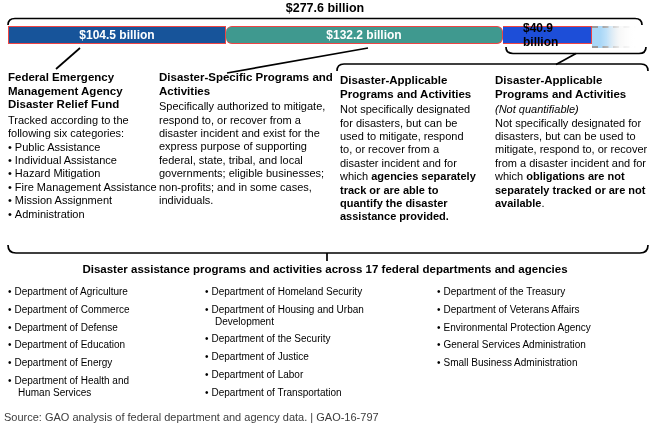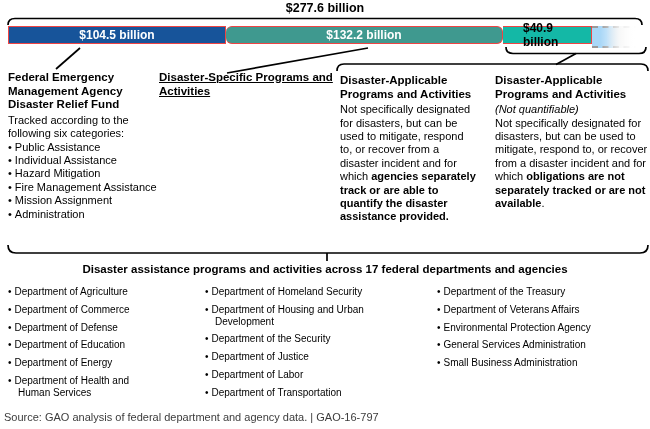--- a/index.html
+++ b/index.html
@@ -42,21 +42,21 @@
     content:""; position:absolute; left:-1px; top:-3px; right:-2px; bottom:-3px;
     background:linear-gradient(90deg,rgba(255,255,255,0) 0%,rgba(255,255,255,0) 18%,rgba(255,255,255,.78) 55%,#fff 88%);
   }
 
   
   .col { position:absolute; font-size:11px; line-height:1.22; }
   .col h3 { margin:0 0 2px 0; font-size:11.5px; line-height:1.18; }
   .col p { margin:0; }
   .col .sub { font-style:italic; }
   #col-fema      { left:8px;  top:71px; width:150px; }
-  #col-specific  { left:159px;top:71px; width:174px;text-decoration:underline; }
+  #col-specific  { left:159px;top:71px; width:174px; }
   #col-applicable{ left:340px;top:74px; width:138px; }
   #col-nq        { left:495px;top:74px; width:153px; }
 
   .li { padding-left:9px; text-indent:-9px; }
   .blt { margin-right:3px; }
 
   
   #agencies-heading {
     top:263px; left:0; width:650px; text-align:center;
     font-size:11.5px; font-weight:bold;
@@ -82,39 +82,40 @@
   <path d="M506,47 Q506,53.5 513,53.5 L639,53.5 Q646,53.5 646,47"></path>
   <path d="M576,53.5 L556,64.5"></path>
   <path d="M337,71 Q337,64 344,64 L641,64 Q648,64 648,71"></path>
   <path d="M8,245 Q8,253 16,253 L640,253 Q648,253 648,245"></path>
   <path d="M327,253 L327,261"></path>
 </svg>
 
 <div class="abs" id="bar">
   <div class="seg" id="seg-fema" style="background: rgb(23, 84, 154); color: rgb(255, 255, 255);">$104.5 billion</div>
   <div class="seg" id="seg-specific" style="background: rgb(63, 153, 143); color: rgb(255, 255, 255); border-radius: 6px;">$132.2 billion</div>
-  <div class="seg" id="seg-applicable" style="background: #14b8a6; color: rgb(0, 0, 0); padding-left: 20px;">$40.9 billion</div>
+  <div class="seg" id="seg-applicable" style="background: #1d4ed8; color: rgb(0, 0, 0); padding-left: 20px;">$40.9 billion</div>
   <div id="seg-nq"></div>
 </div>
 
 <div class="col" id="col-fema">
   <h3>Federal Emergency Management Agency Disaster Relief Fund</h3>
   <p>Tracked according to the following six categories:</p>
   <div>
       <div class="li"><span class="blt">•</span><span>Public Assistance</span></div>
       <div class="li"><span class="blt">•</span><span>Individual Assistance</span></div>
       <div class="li"><span class="blt">•</span><span>Hazard Mitigation</span></div>
       <div class="li"><span class="blt">•</span><span>Fire Management Assistance</span></div>
       <div class="li"><span class="blt">•</span><span>Mission Assignment</span></div>
       <div class="li"><span class="blt">•</span><span>Administration</span></div>
     </div>
 </div>
 
 <div class="col" id="col-specific">
   <h3>Disaster-Specific Programs and Activities</h3>
+  <p>Specifically authorized to mitigate, respond to, or recover from a disaster incident and exist for the express purpose of supporting federal, state, tribal, and local governments; eligible businesses; non-profits; and in some cases, individuals.</p>
 </div>
 
 <div class="col" id="col-applicable">
   <h3>Disaster-Applicable Programs and Activities</h3>
   <p><span>Not specifically designated for disasters, but can be used to mitigate, respond to, or recover from a disaster incident and for which </span><strong>agencies separately track or are able to quantify the disaster assistance provided.</strong><span></span></p>
 </div>
 
 <div class="col" id="col-nq">
   <h3>Disaster-Applicable Programs and Activities</h3>
   <div class="sub">(Not quantifiable)</div>

